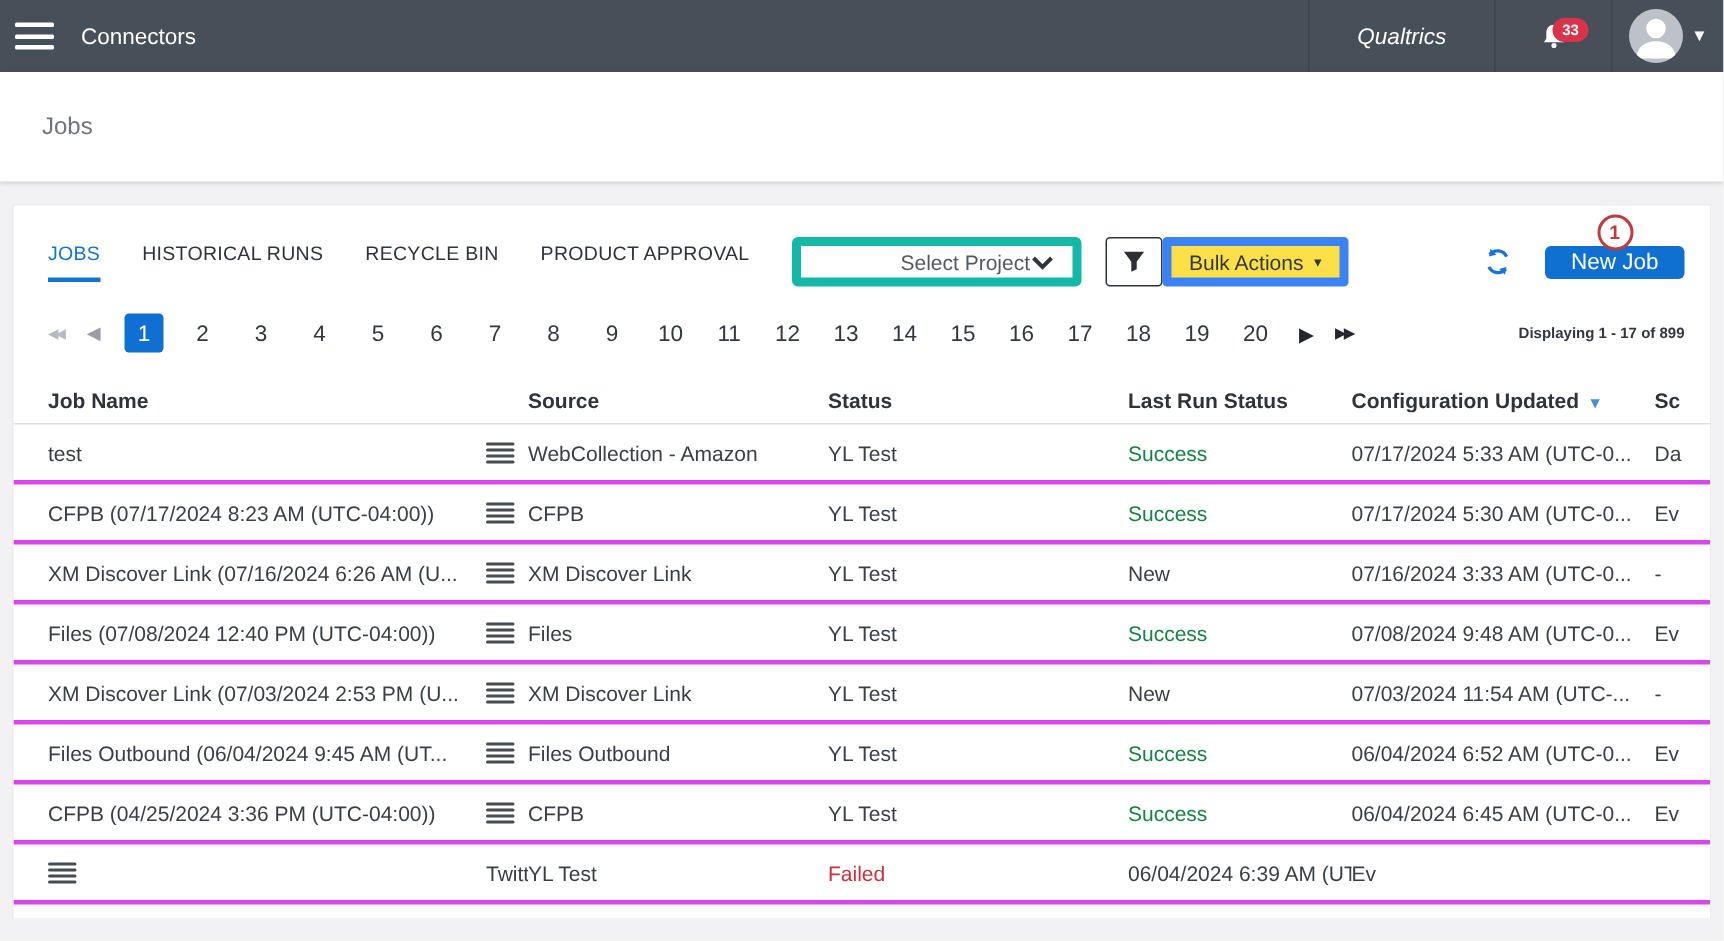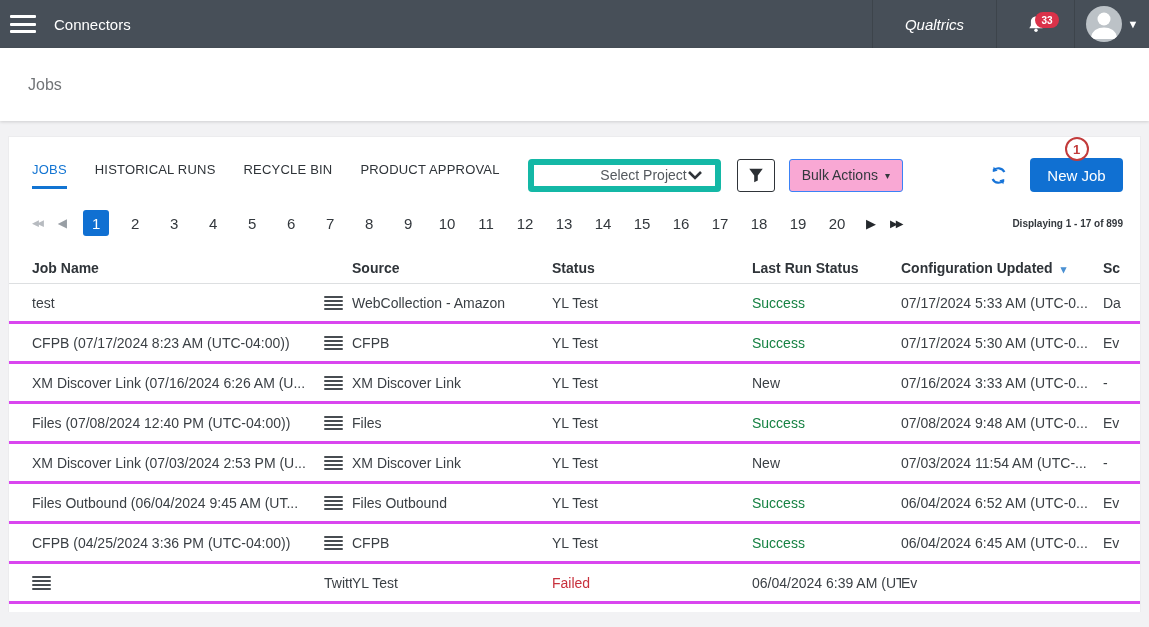--- a/index.html
+++ b/index.html
@@ -40,28 +40,28 @@
   .tab { font-size:13px; color:#2f3439; padding-bottom:9px; border-bottom:3px solid transparent;
          cursor:pointer; white-space:nowrap; letter-spacing:0.2px; }
   .tab.active { color:#1274d2; border-bottom-color:#1274d2; }
   .select-box { width:193px; height:33px; border:6px solid #14b8a6; border-radius:4px;
                 display:flex; align-items:center; padding:0 12px; margin-left:28px;
                 background:#fff; cursor:pointer;text-align:right; }
   .select-box .val { font-size:14px; color:#54595e; flex:1; }
   .icon-btn { width:38px; height:33px; border:1px solid #2f3439; border-radius:3px;
               display:flex; align-items:center; justify-content:center; margin-left:16px;
               background:#fff; cursor:pointer; }
-  .bulk-btn { height:33px; padding:0 12px; border:1px solid #3b82f6; border-radius:3px;
-              display:flex; align-items:center; margin-left:14px; background:#f9a8d4;
+  .bulk-btn { height:33px; padding:0 12px; border:6px solid #3b82f6; border-radius:3px;
+              display:flex; align-items:center; background:#fde047;
               font-size:14px; color:#33383d; cursor:pointer; }
   .bulk-btn .caret { font-size:10px; margin-left:7px; color:#33383d; }
   .toolbar-right { margin-left:auto; display:flex; align-items:center; gap:22px; }
   .refresh { cursor:pointer; display:flex; }
   .newjob-wrap { position:relative; }
-  .newjob { width:93px; height:34px; background:#1070d2; border:none; border-radius:4px;
+  .newjob { width:93px; height:22px; background:#1070d2; border:none; border-radius:4px;
             color:#fff; font-size:15px; font-family:inherit; cursor:pointer; }
   .step-circle { position:absolute; top:-21px; left:50%; transform:translateX(-50%);
                  width:24px; height:24px; border-radius:50%; border:2px solid #c23b3b;
                  background:#fff; color:#c23b3b; font-size:13px; font-weight:bold;
                  display:flex; align-items:center; justify-content:center; z-index:2; }
 
   
   .pagination { display:flex; align-items:center; padding:18px 17px 0 23px; height:44px; }
   .pg-arrow { cursor:pointer; user-select:none; }
   .pg-first { font-size:9px; color:#b7bbc0; letter-spacing:-2px; }

